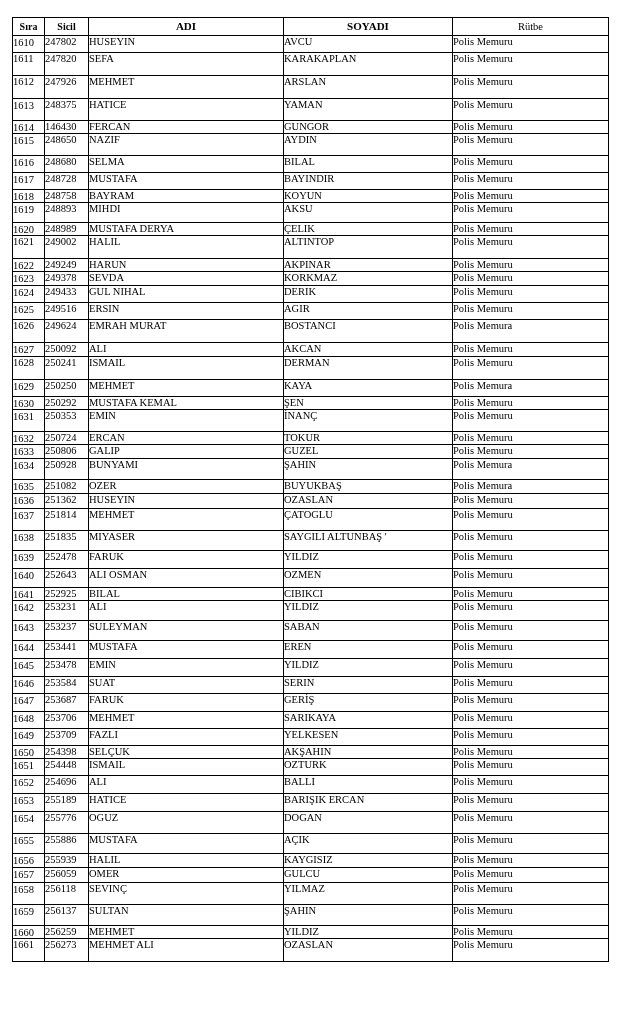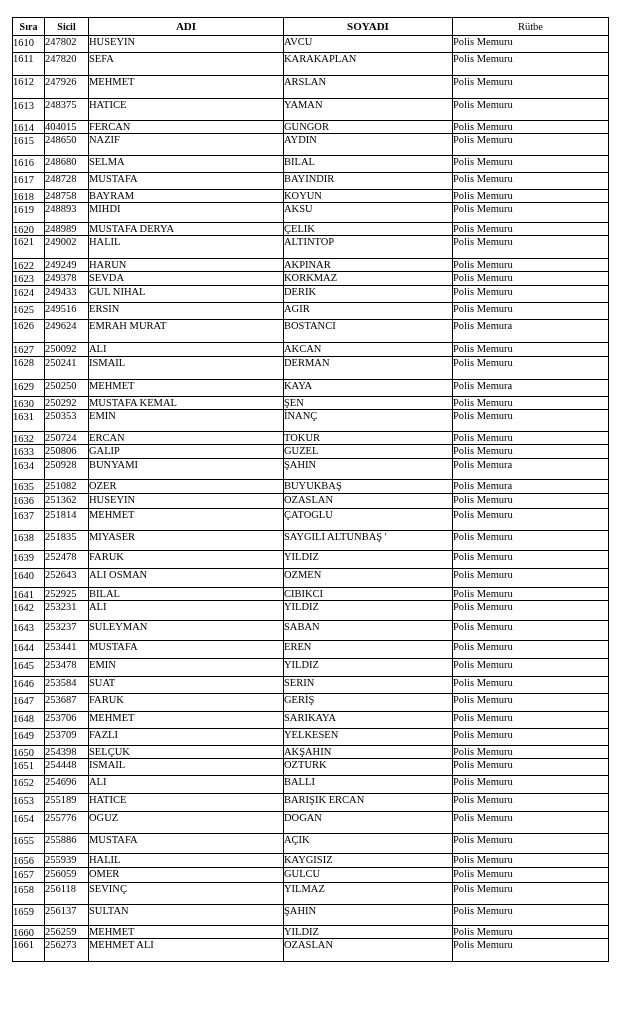--- a/index.html
+++ b/index.html
@@ -192,21 +192,21 @@
           </td>
           <td class="rutbe">
             <span class="txt">Polis Memuru</span>
           </td>
         </tr>
         <tr style="height: 13px;">
           <td class="sira">
             <span class="txt">1614</span>
           </td>
           <td class="sicil">
-            <span class="txt">404015</span>
+            <span class="txt">146430</span>
           </td>
           <td class="adi">
             <span class="txt">FERCAN</span>
           </td>
           <td class="soyadi">
             <span class="txt">GUNGOR</span>
           </td>
           <td class="rutbe">
             <span class="txt">Polis Memuru</span>
           </td>

